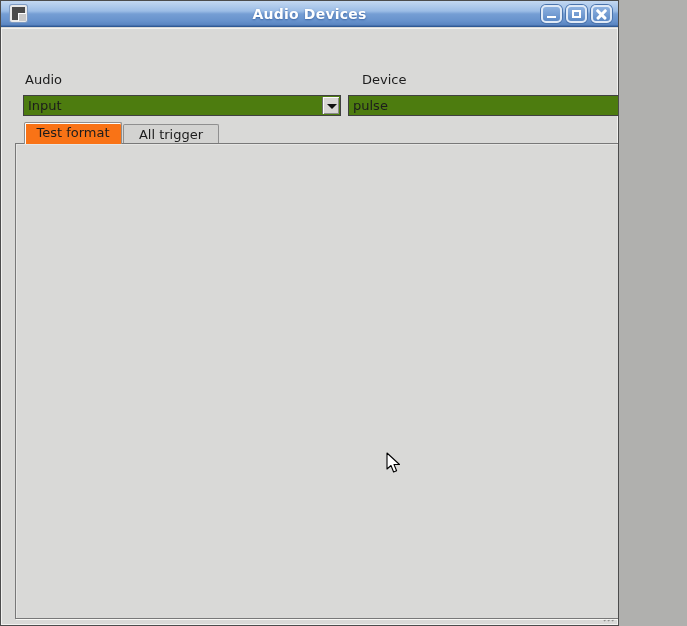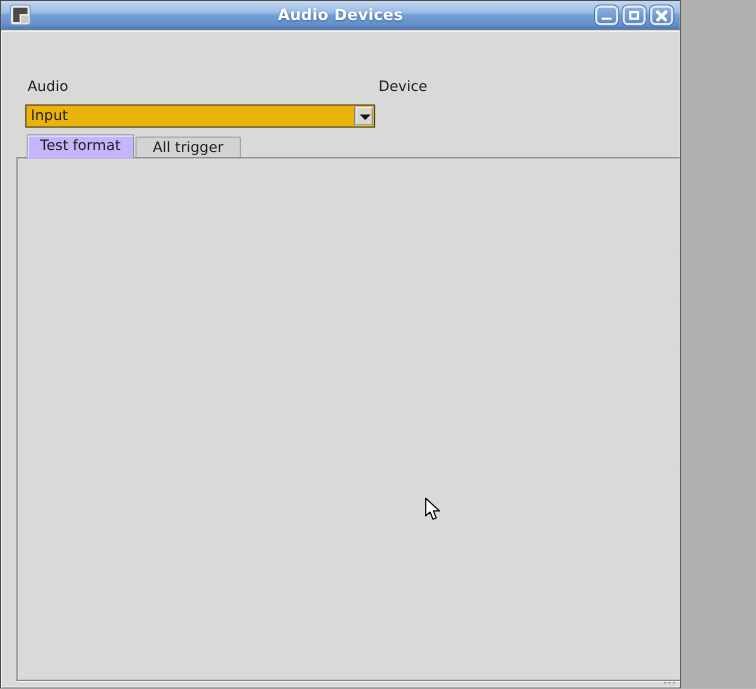--- a/index.html
+++ b/index.html
@@ -42,42 +42,42 @@
   .win-btn .box{position:absolute;left:4px;top:3px;width:9px;height:8px;border:2px solid #fff;}
   .win-btn .x1,.win-btn .x2{position:absolute;left:2px;top:6px;width:13px;height:2.5px;background:#fff;border-radius:1px;}
   .win-btn .x1{transform:rotate(45deg);}
   .win-btn .x2{transform:rotate(-45deg);}
   
   .body{position:absolute;left:0;top:27px;right:0;bottom:0;
     box-shadow:inset 1px 1px 0 #f2f2f0, inset -1px -1px 0 #f2f2f0;}
   .label{position:absolute;white-space:nowrap;}
   
   .combo{
-    position:absolute;height:21px;background:#eab308;
+    position:absolute;height:21px;background:#4d7c0f;
     border:1px solid #404040;box-shadow:0 0 0 1px #eceary;padding-left:31px;
   }
   .combo-text{position:absolute;left:4px;top:2px;right:20px;overflow:hidden;white-space:nowrap;}
   .combo-arrow{
     position:absolute;top:1px;right:1px;bottom:1px;width:17px;
     background:#d8d6d3;border-left:1px solid #6f6f6f;
     box-shadow:inset 1px 1px 0 #fafafa, inset -1px -1px 0 #8a8a8a;
   }
   .combo-arrow::after{
     content:"";position:absolute;left:4px;top:7px;
     border-left:5px solid transparent;border-right:5px solid transparent;
     border-top:5px solid #111;
   }
   
   .field-disabled{
     position:absolute;height:21px;background:#dcdcda;
     border:1px solid #9a9a9a;box-shadow:inset 1px 1px 0 #e9e9e7;
   }
   
   .tab{
-    position:absolute;background:#c4b5fd;text-align:center;
+    position:absolute;background:#f97316;text-align:center;
     border:1px solid #8f8f8f;border-bottom:none;border-radius:2px 2px 0 0;
     line-height:20px;cursor:pointer;
   }
   .tab.active{top:94px;height:22px;z-index:3;box-shadow:inset 0 1px 0 #fdfdfb, inset 1px 0 0 #fdfdfb;}
   .tab.inactive{top:96px;height:20px;background:#d3d3d1;}
   .tab-panel{
     position:absolute;left:14px;top:115px;width:658px;height:476px;
     border:1px solid #787878;background:#d9d9d7;z-index:1;
     box-shadow:1px 1px 0 rgba(252,252,250,.9), inset 1px 1px 0 #e6e6e4;
   }
@@ -116,24 +116,28 @@
       <span class="win-btn">
           <span class="x1"></span>
           <span class="x2"></span>
         </span>
     </span>
   </div>
 
   <div class="body">
 
     <div class="label" style="left:24px;top:44px;">Audio</div>
-    <div class="label" style="left:343px;top:44px;">Device</div>
+    <div class="label" style="left:361px;top:44px;">Device</div>
 
     <div class="combo" style="left:22px;top:67px;width:318px;">
       <span class="combo-text">Input</span>
+      <span class="combo-arrow"></span>
+    </div>
+    <div class="combo" style="left:347px;top:67px;width:316px;">
+      <span class="combo-text">pulse</span>
       <span class="combo-arrow"></span>
     </div>
 
     <div class="tab active" style="left:23px;width:98px;">
       <span>Test format</span>
     </div>
     <div class="tab inactive" style="left:122px;width:96px;">
       <span>All trigger</span>
     </div>
     <div class="tab-panel"></div>

